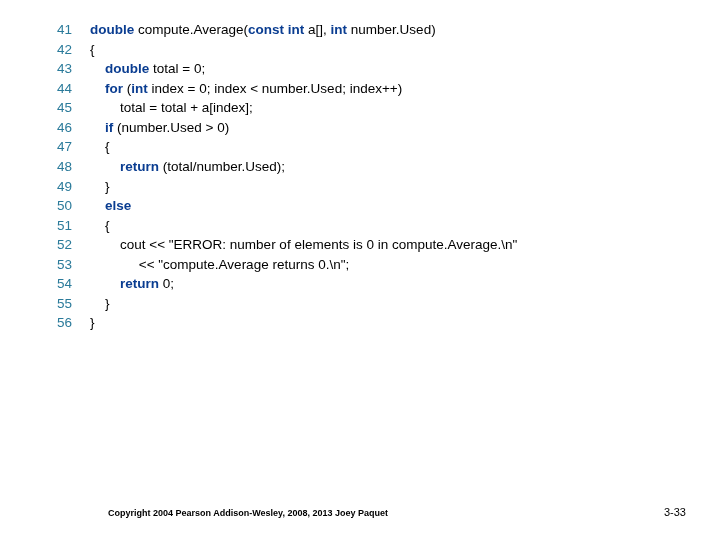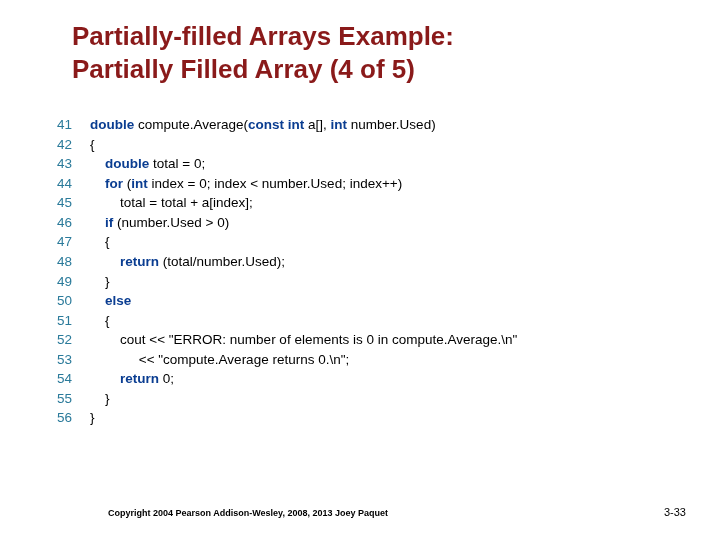--- a/index.html
+++ b/index.html
@@ -60,24 +60,20 @@
     position: absolute;
     right: 34px;
     bottom: 0;
     font-size: 11px;
   }
 </style>
 </head>
 <body>
 
 <div class="slide">
-  <div class="title">
-    <div>Partially-filled Arrays Example:</div>
-    <div>Partially Filled Array (4 of 5)</div>
-  </div>
 
   <div class="code-block" id="code-block"><div><span class="ln">41</span><span><span class="kw">double </span><span class="txt">compute.Average(</span><span class="kw">const int </span><span class="txt">a[], </span><span class="kw">int </span><span class="txt">number.Used)</span></span></div><div><span class="ln">42</span><span><span class="txt">{</span></span></div><div><span class="ln">43</span><span>    <span class="kw">double </span><span class="txt">total = 0;</span></span></div><div><span class="ln">44</span><span>    <span class="kw">for </span><span class="txt">(</span><span class="kw">int </span><span class="txt">index = 0; index &lt; number.Used; index++)</span></span></div><div><span class="ln">45</span><span>        <span class="txt">total = total + a[index];</span></span></div><div><span class="ln">46</span><span>    <span class="kw">if </span><span class="txt">(number.Used &gt; 0)</span></span></div><div><span class="ln">47</span><span>    <span class="txt">{</span></span></div><div><span class="ln">48</span><span>        <span class="kw">return </span><span class="txt">(total/number.Used);</span></span></div><div><span class="ln">49</span><span>    <span class="txt">}</span></span></div><div><span class="ln">50</span><span>    <span class="kw">else</span></span></div><div><span class="ln">51</span><span>    <span class="txt">{</span></span></div><div><span class="ln">52</span><span>        <span class="txt">cout &lt;&lt; "ERROR: number of elements is 0 in compute.Average.\n"</span></span></div><div><span class="ln">53</span><span>        <span class="txt">     &lt;&lt; "compute.Average returns 0.\n";</span></span></div><div><span class="ln">54</span><span>        <span class="kw">return </span><span class="txt">0;</span></span></div><div><span class="ln">55</span><span>    <span class="txt">}</span></span></div><div><span class="ln">56</span><span><span class="txt">}</span></span></div></div>
 
   <div class="footer">
     <span class="copyright">Copyright  2004 Pearson Addison-Wesley, 2008, 2013 Joey Paquet</span>
     <span class="pagenum">3-33</span>
   </div>
 </div>
 
 </body></html>

